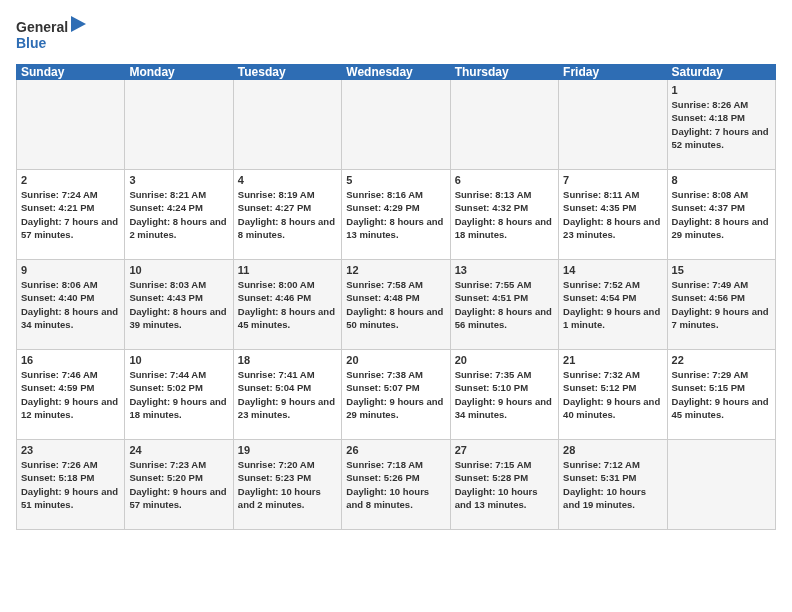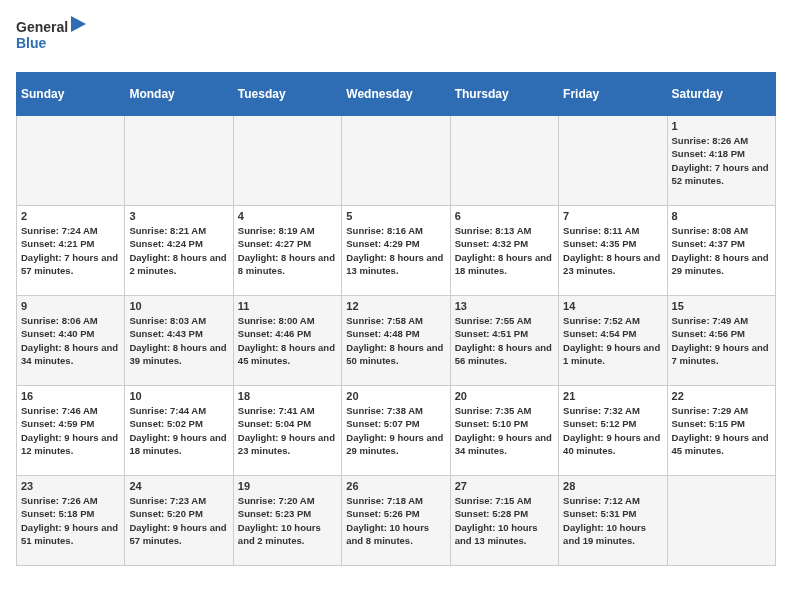--- a/index.html
+++ b/index.html
@@ -7,21 +7,21 @@
       font-family: Arial, sans-serif;
       background: #fff;
       width: 792px;
       min-height: 612px;
       padding: 16px;
     }
     .header {
       display: flex;
       justify-content: space-between;
       align-items: flex-start;
-      margin-bottom: 16px;
+      margin-bottom: 8px;
     }
     .logo {
       display: flex;
       align-items: center;
       gap: 2px;
     }
     .title-block {
       text-align: right;
     }
     .calendar-title {
@@ -37,21 +37,21 @@
     table {
       width: 100%;
       border-collapse: collapse;
       table-layout: fixed;
     }
     thead th {
       background-color: #2e6db4;
       color: white;
       font-size: 12px;
       font-weight: bold;
-      padding: 14px 4px;
+      padding: 0 4px;
       text-align: left;
       border: 1px solid #2e6db4;
     }
     tbody td {
       border: 1px solid #ccc;
       vertical-align: top;
       padding: 4px;
       height: 90px;
       font-size: 10px;
       color: #333;

